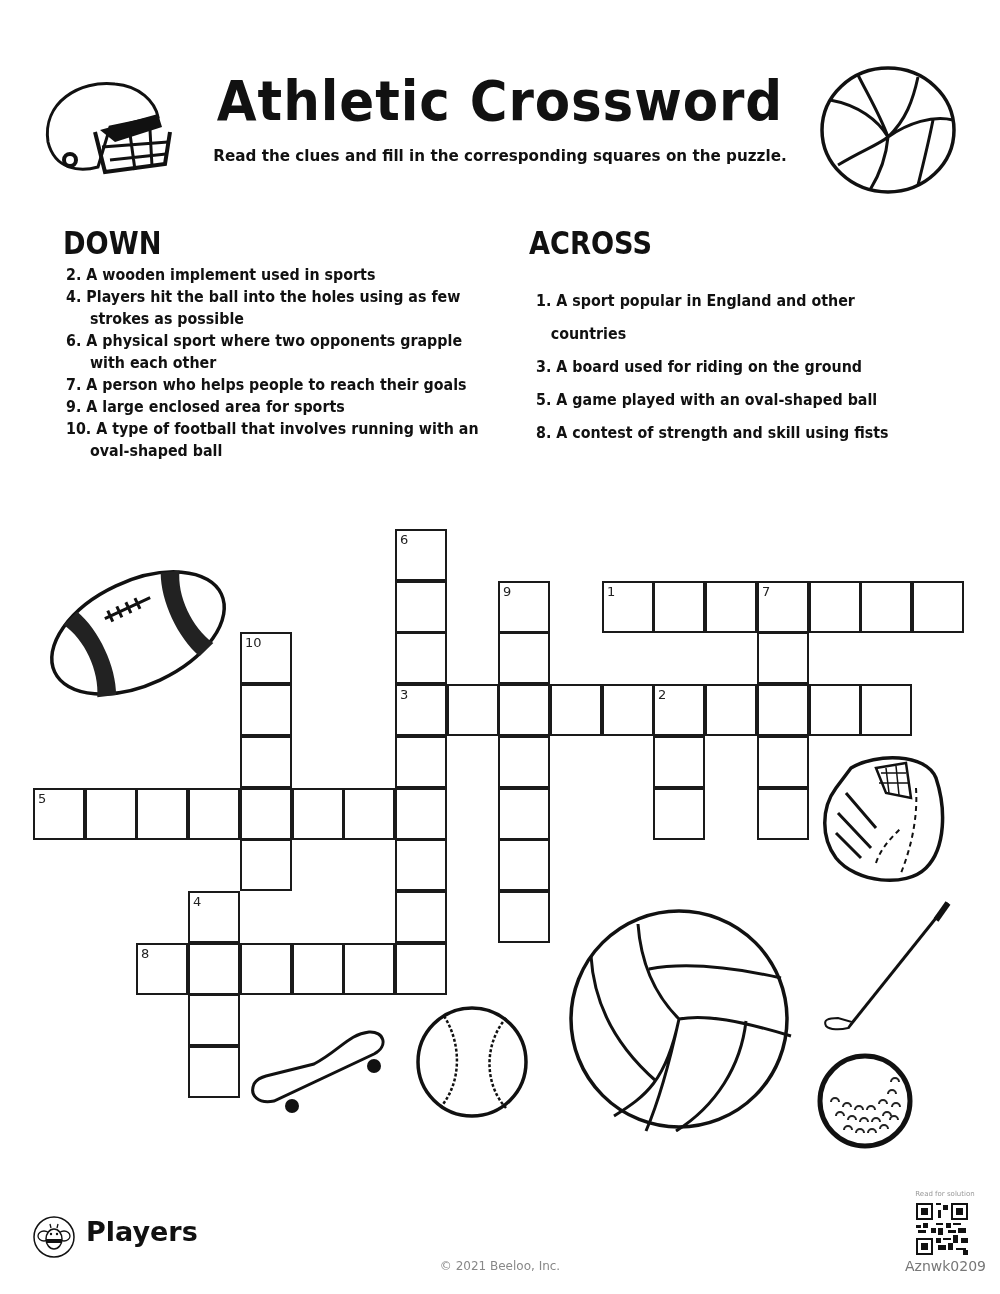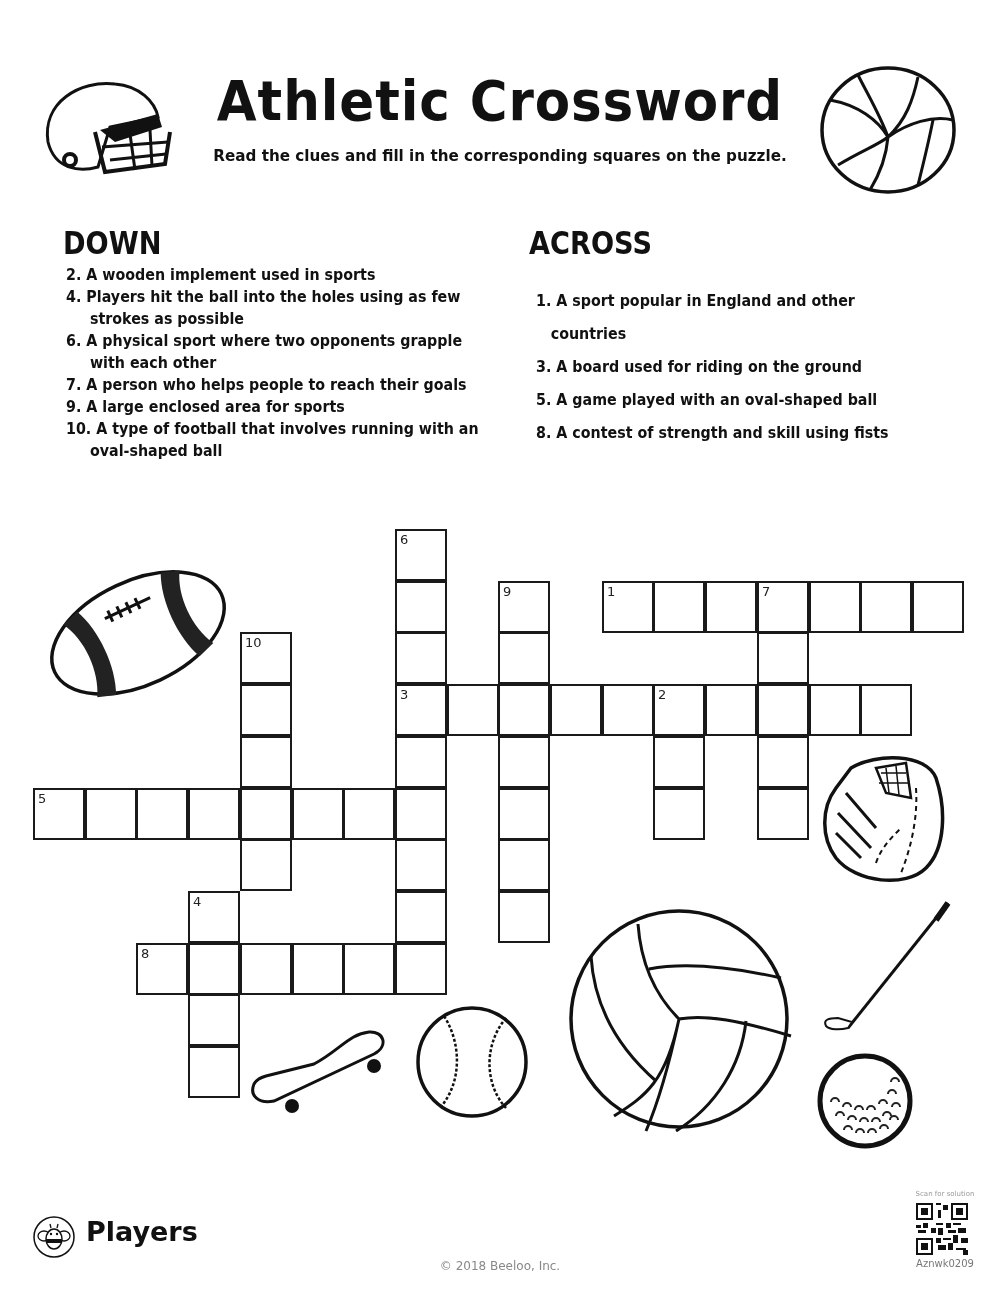--- a/index.html
+++ b/index.html
@@ -11,21 +11,21 @@
   .clue-list { font-weight: bold; font-size: 15.5px; color: #111; transform: scaleX(0.92); transform-origin: left top; }
   .down-list { left: 66px; top: 264px; width: 470px; }
   .down-list .clue { line-height: 22px; padding-left: 26px; text-indent: -26px; }
   .across-list { left: 536px; top: 285px; width: 430px; }
   .across-list .clue { line-height: 33px; padding-left: 16px; text-indent: -16px; }
   .cell { position: absolute; width: 52px; height: 52px; box-sizing: border-box; border: 2px solid #1a1a1a; background: #fff; }
   .cell .num { position: absolute; left: 3px; top: 1px; font-family: "DejaVu Sans", sans-serif; font-size: 13px; color: #222; line-height: 16px; }
   .footer-brand { left: 86px; top: 1216px; font-family: "DejaVu Sans", sans-serif; font-weight: bold; font-size: 27px; color: #111; }
   .copyright { left: 0; width: 1000px; top: 1259px; text-align: center; font-size: 12px; color: #888; }
   .scan-label { left: 905px; top: 1190px; width: 80px; text-align: center; font-size: 7px; color: #999; }
-  .qr-code-label { left: 905px; top: 1258px; width: 80px; text-align: center; font-size: 10px; color: #777; }
+  .qr-code-label { left: 905px; top: 1258px; width: 80px; text-align: center; font-size: 14px; color: #777; }
 </style>
 </head>
 <body>
 
 <div class="abs" style="left:40px; top:72px; width:140px; height:110px;">
   <svg width="140" height="110" viewBox="0 0 140 110">
     <path d="M8 70 C2 30 40 8 75 12 C100 14 115 30 118 45 L70 55 L58 95 C40 100 15 98 8 70 Z" fill="#fff" stroke="#111" stroke-width="3"></path>
     <circle cx="30" cy="88" r="6" fill="none" stroke="#111" stroke-width="4"></circle>
     <path d="M60 58 L118 42 L122 55 L75 70 Z" fill="#111"></path>
     <path d="M55 60 L65 100 L125 92 L130 60" fill="none" stroke="#111" stroke-width="4"></path>
@@ -200,22 +200,22 @@
     <ellipse cx="12" cy="21" rx="6" ry="5" fill="#fff" stroke="#111" stroke-width="1.3"></ellipse>
     <ellipse cx="32" cy="21" rx="6" ry="5" fill="#fff" stroke="#111" stroke-width="1.3"></ellipse>
     <ellipse cx="22" cy="24" rx="8" ry="10" fill="#fff" stroke="#111" stroke-width="1.5"></ellipse>
     <rect x="14" y="24" width="16" height="4" fill="#111"></rect>
     <circle cx="19" cy="19" r="1.2" fill="#111"></circle>
       <circle cx="25" cy="19" r="1.2" fill="#111"></circle>
     <path d="M18 9 L19 13 M26 9 L25 13" stroke="#111" stroke-width="1.3"></path>
   </svg>
 </div>
 <div class="abs footer-brand">Players</div>
-<div class="abs copyright">© 2018 Beeloo, Inc.</div>
-<div class="abs scan-label">Scan for solution</div>
+<div class="abs copyright">© 2021 Beeloo, Inc.</div>
+<div class="abs scan-label">Read for solution</div>
 <div class="abs" style="left:916px; top:1203px; width:52px; height:52px;">
   <svg width="52" height="52" viewBox="0 0 21 21" shape-rendering="crispEdges">
     <rect width="21" height="21" fill="#fff"></rect>
     <g fill="#111">
       <rect x="0" y="0" width="7" height="7"></rect>
         <rect x="1" y="1" width="5" height="5" fill="#fff"></rect>
         <rect x="2" y="2" width="3" height="3"></rect>
       <rect x="14" y="0" width="7" height="7"></rect>
         <rect x="15" y="1" width="5" height="5" fill="#fff"></rect>
         <rect x="16" y="2" width="3" height="3"></rect>

